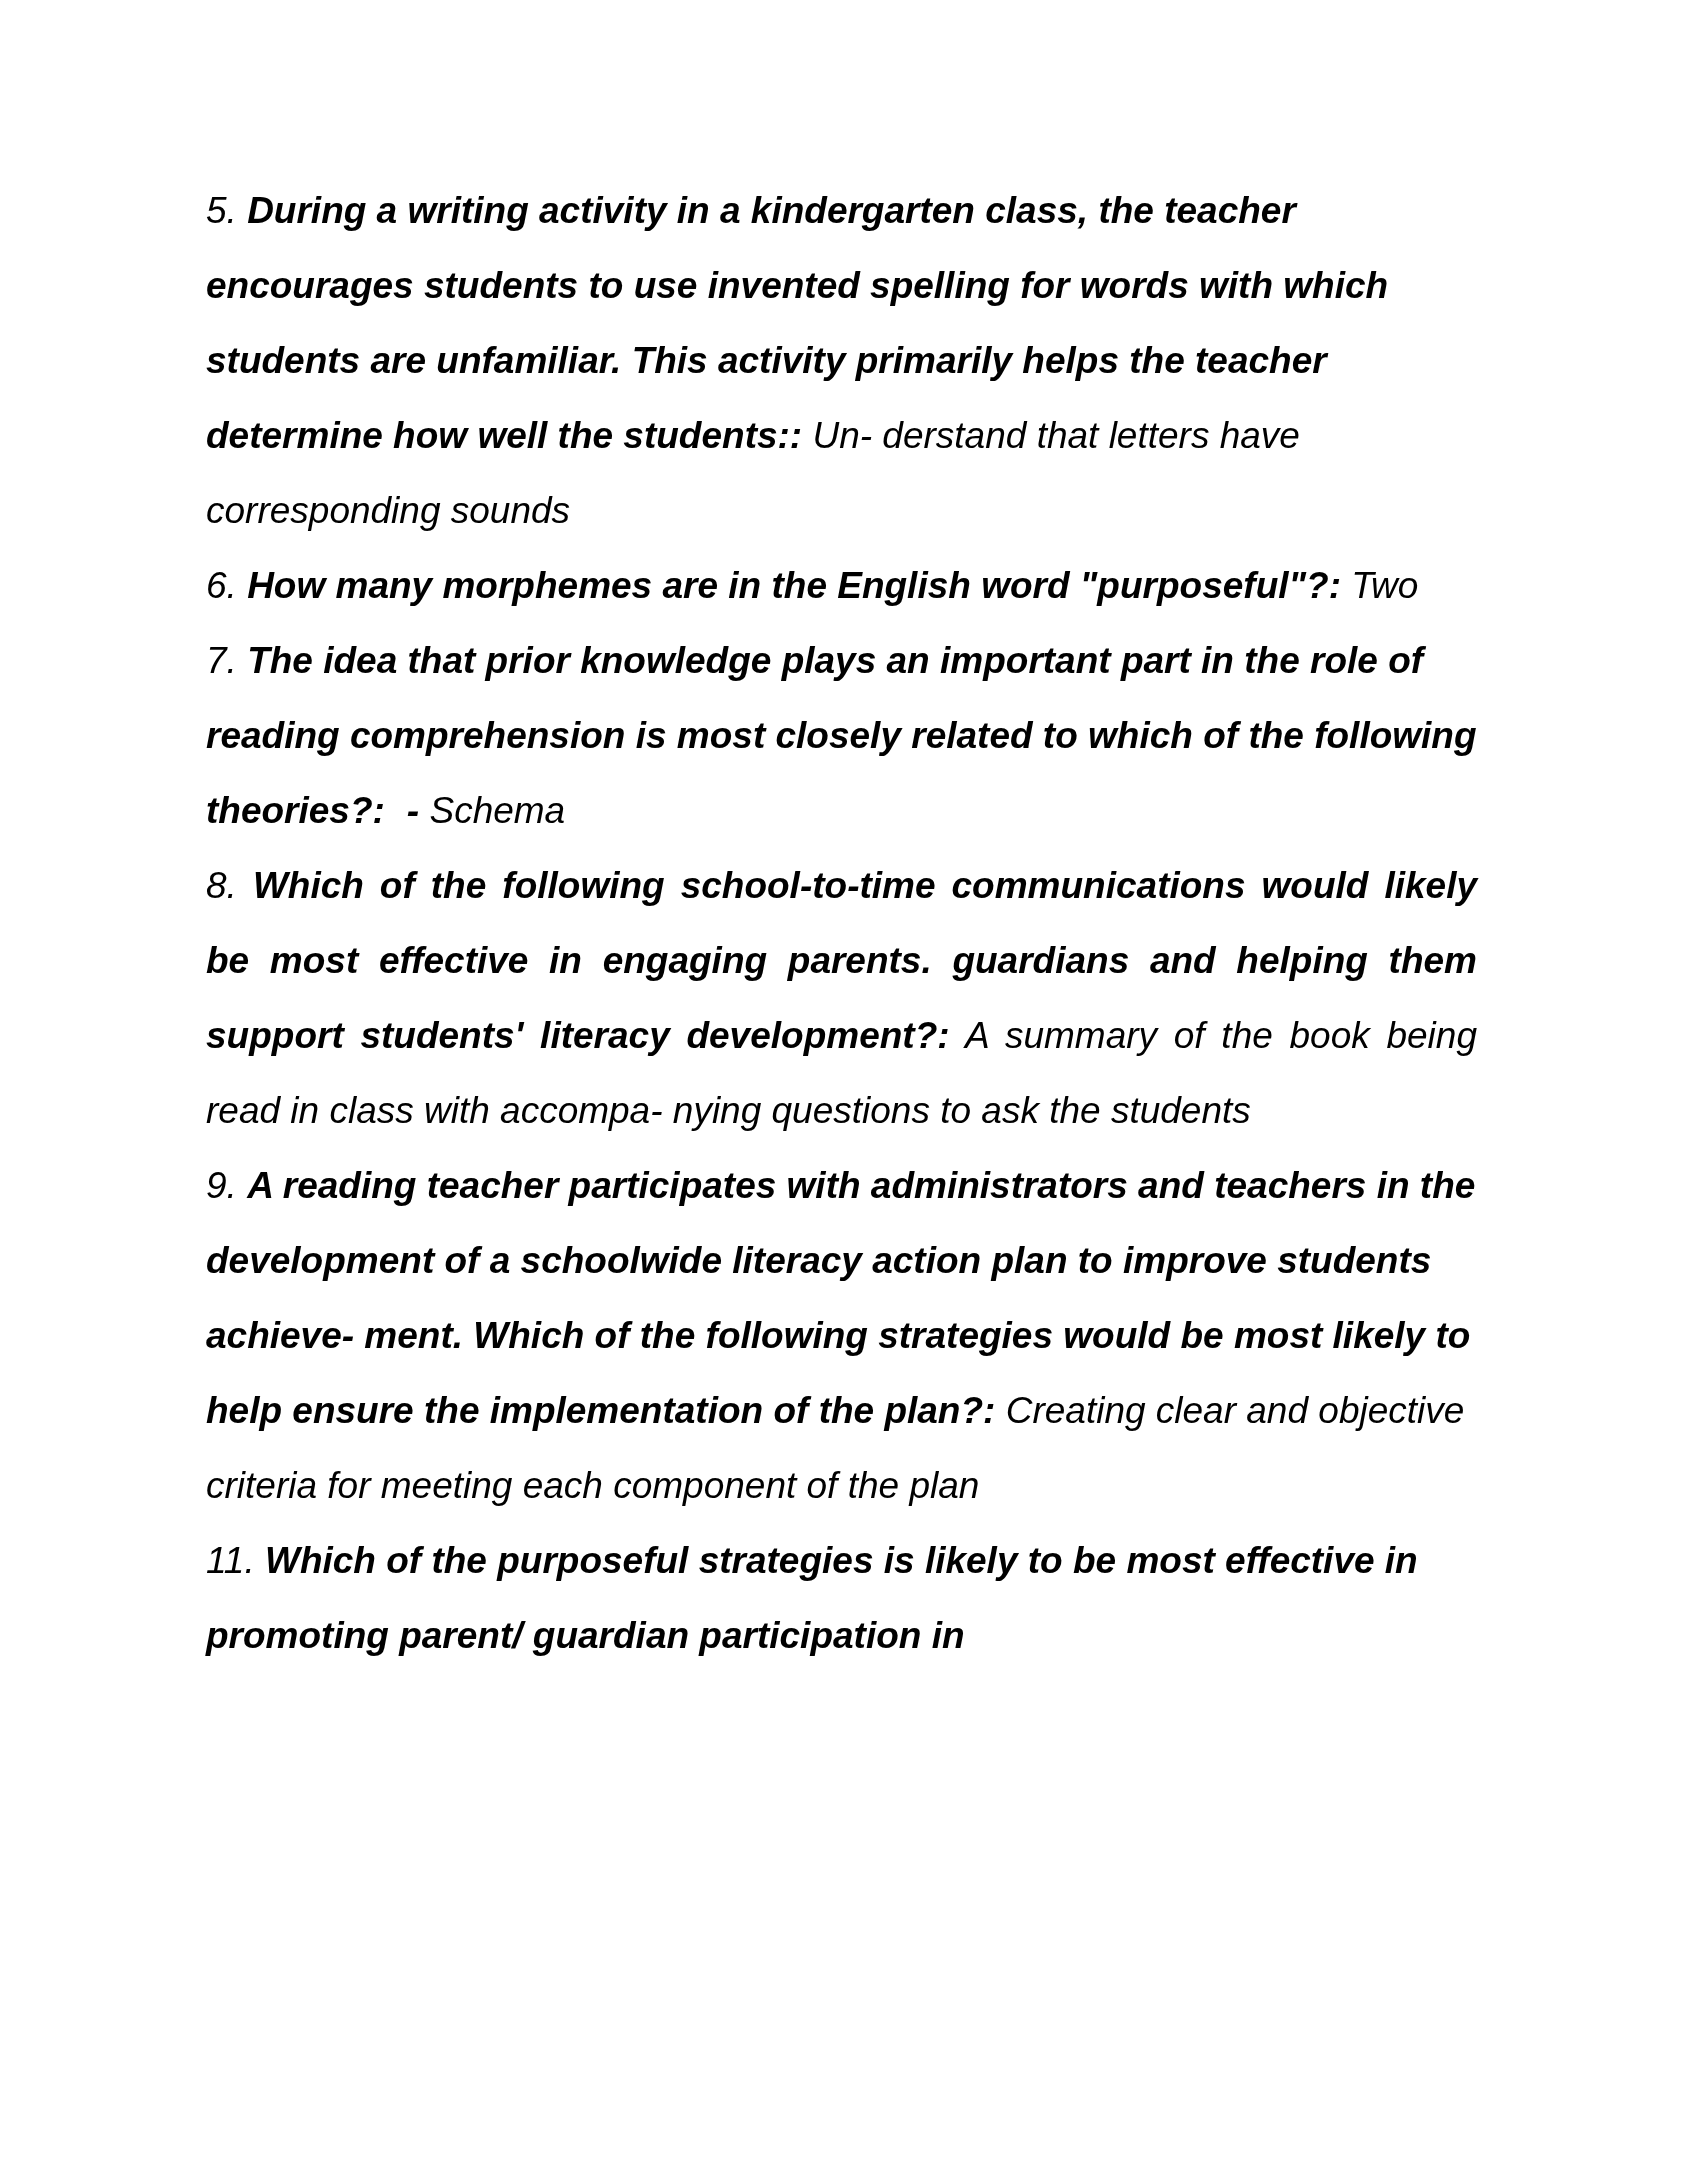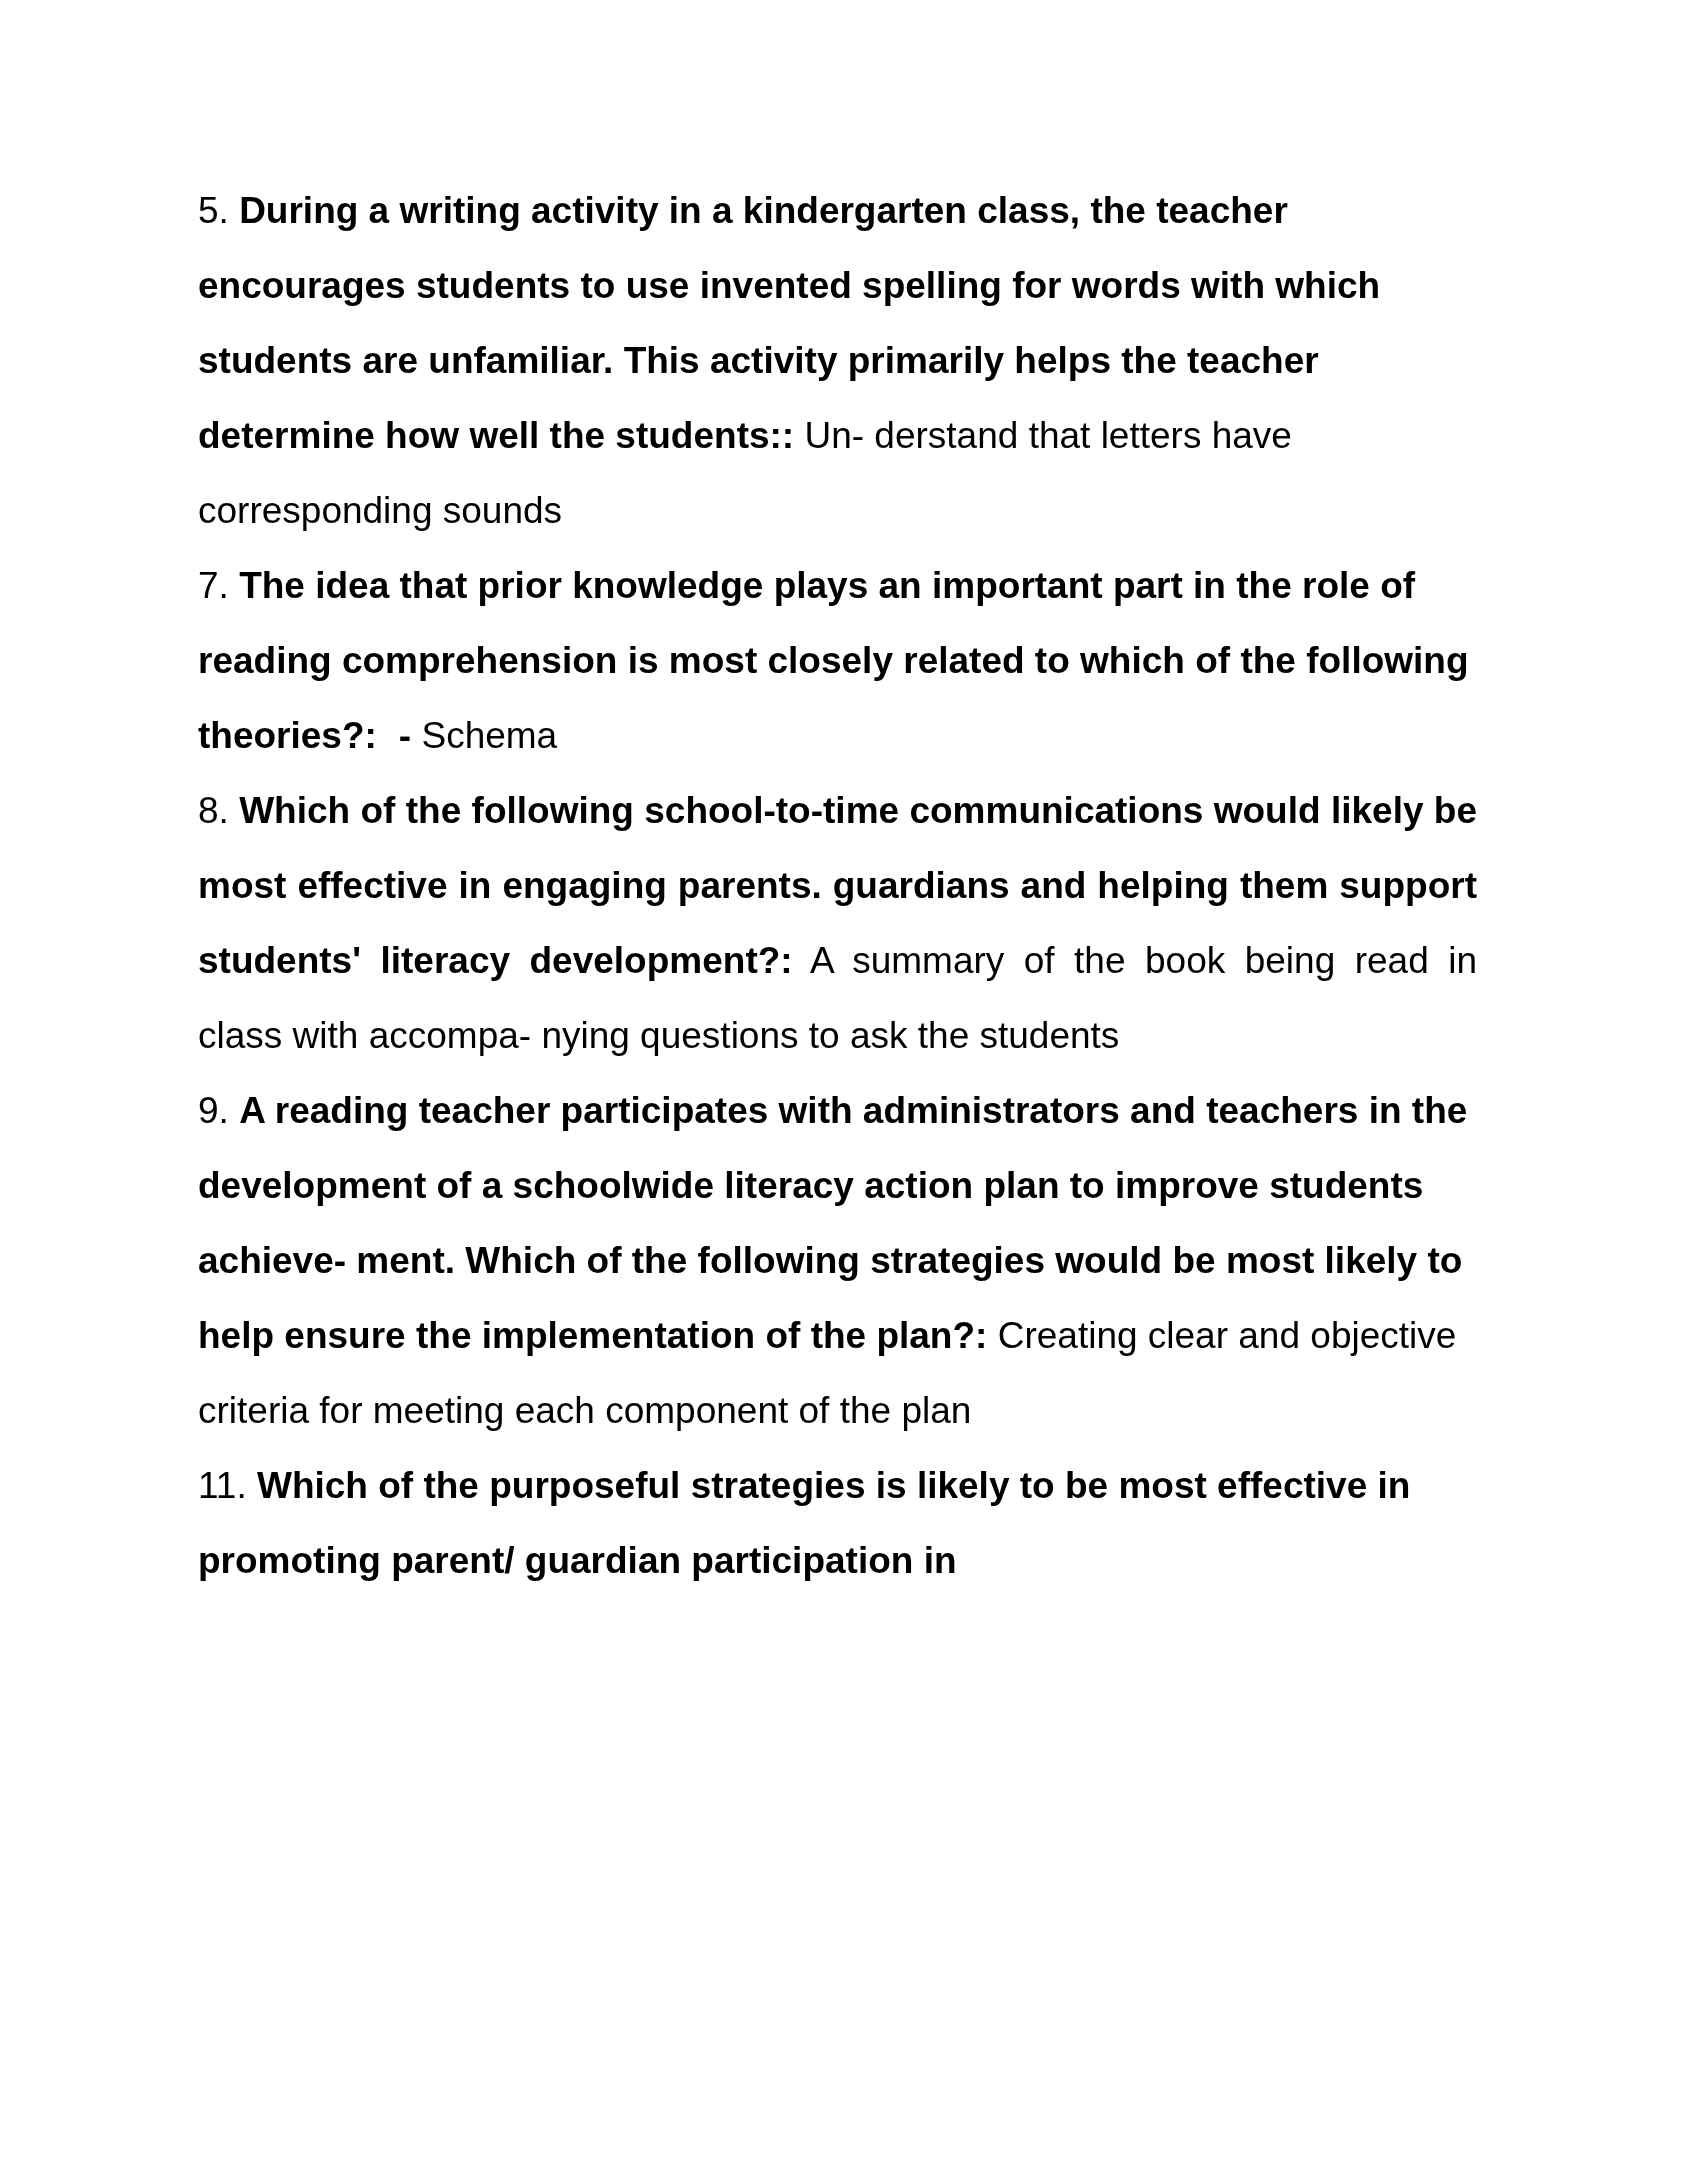--- a/index.html
+++ b/index.html
@@ -21,27 +21,28 @@
     background: #ffffff;
     box-sizing: border-box;
   }
   .content {
     position: absolute;
     left: 198px;
     top: 173px;
     width: 1279px;
   }
   .para {
-    margin: 0 0 0 0;
+    margin: 0 0 0 8px;
     font-size: 37px;
     line-height: 75px;
     color: #000000;
     text-align: left;
     letter-spacing: 0px;
     word-spacing: 0px;
+    font-style: italic;
   }
   .para.justify {
     text-align: justify;
     text-justify: inter-word;
   }
   b, .q {
     font-weight: 700;
   }
   .a {
     font-weight: 400;
@@ -55,20 +56,21 @@
   }
 </style>
 </head>
 <body>
 
 <div class="page">
   <div class="content">
 
     <p class="para"><span class="num">5.</span> <span class="q">During a writing activity in a kindergarten class, the teacher encourages students to use invented spelling for words with which students are unfamiliar. This activity primarily helps the teacher determine how well the students::</span> <span class="a">Un- derstand that letters have corresponding sounds</span></p>
 
+    <p class="para"><span class="num">6.</span> <span class="q">How many morphemes are in the English word "purposeful"?:</span> <span class="a">Two</span></p>
 
     <p class="para"><span class="num">7.</span> <span class="q">The idea that prior knowledge plays an important part in the role of reading comprehension is most closely related to which of the following theories?:</span><span class="gap"></span><span class="dash">-</span> <span class="a">Schema</span></p>
 
     <p class="para justify"><span class="num">8.</span> <span class="q">Which of the following school-to-time communications would likely be most effective in engaging parents. guardians and helping them support students' literacy development?:</span> <span class="a">A summary of the book being read in class with accompa- nying questions to ask the students</span></p>
 
     <p class="para"><span class="num">9.</span> <span class="q">A reading teacher participates with administrators and teachers in the development of a schoolwide literacy action plan to improve students achieve- ment. Which of the following strategies would be most likely to help ensure the implementation of the plan?:</span> <span class="a">Creating clear and objective criteria for meeting each component of the plan</span></p>
 
     <p class="para"><span class="num">11.</span> <span class="q">Which of the purposeful strategies is likely to be most effective in promoting parent/ guardian participation in</span></p>
 
   </div>

